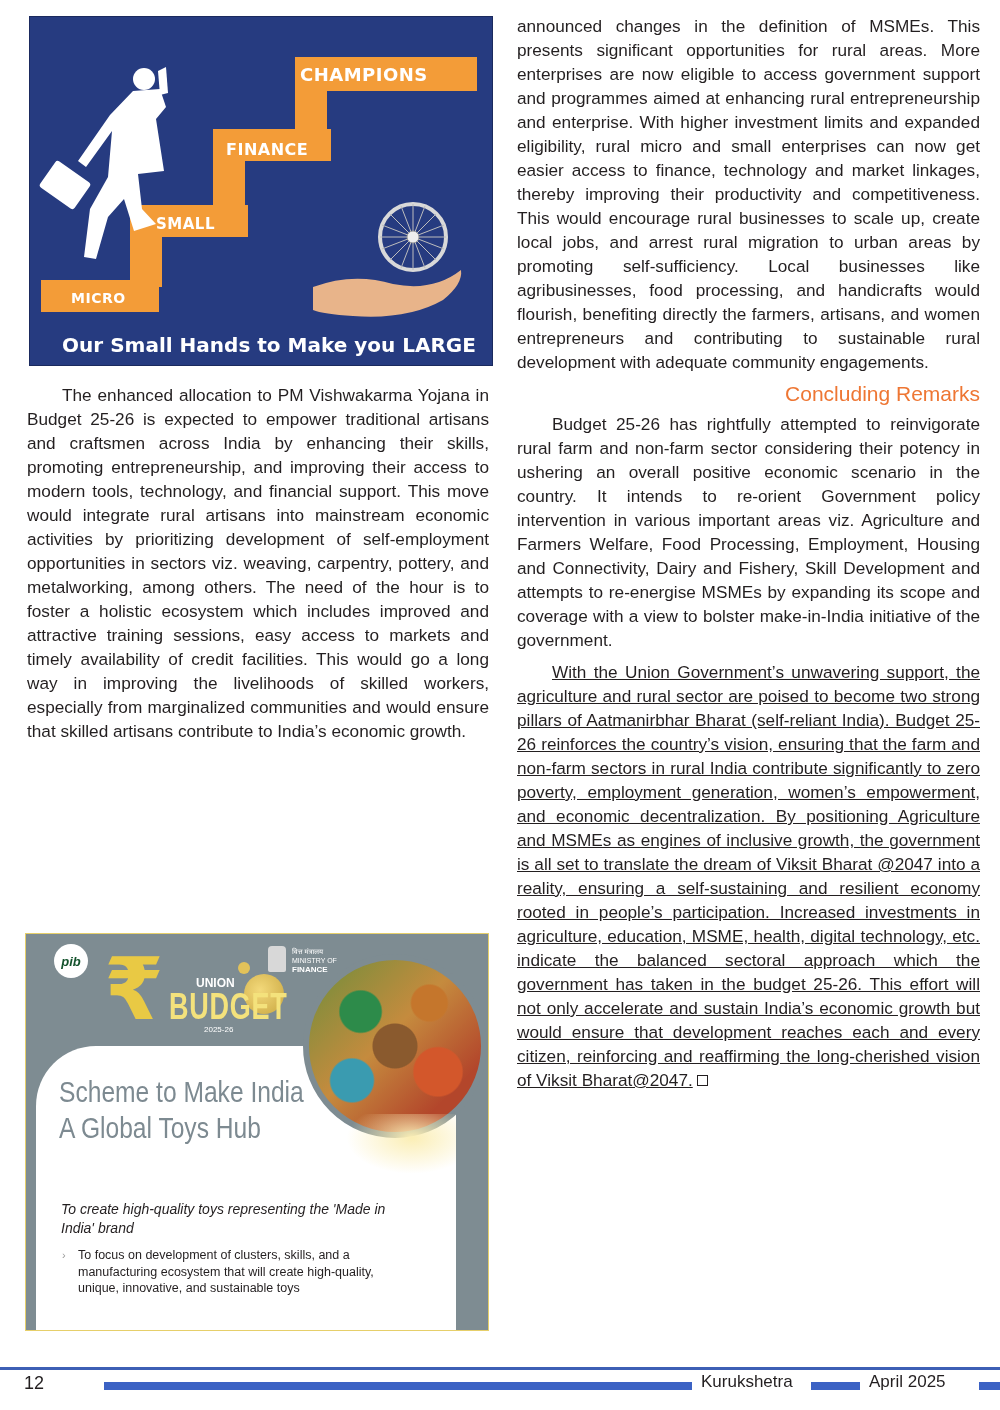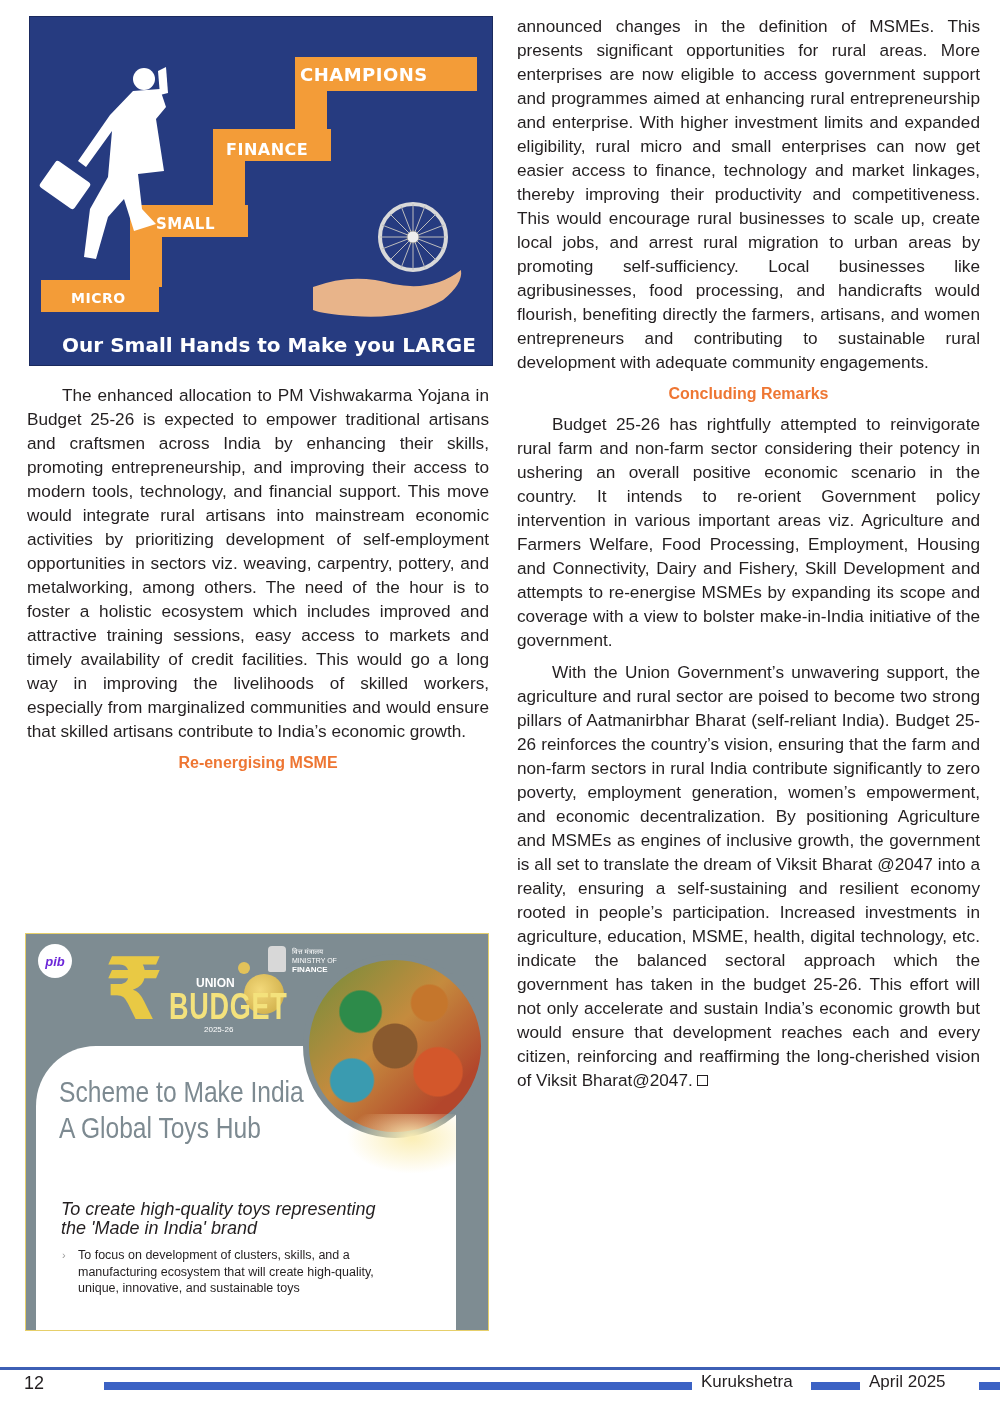--- a/index.html
+++ b/index.html
@@ -9,24 +9,24 @@
   }
   .col {
     position: absolute; font-size: 17.2px; line-height: 24px;
     text-align: justify; color: #231f20;
   }
   .col-left { left: 27px; top: 383px; width: 462px; }
   .col-right { left: 517px; top: 14px; width: 463px; }
   .col p { margin: 0; }
   .indent { text-indent: 35px; }
   .heading {
-    color: #ee7633; font-weight: bold; font-size: 16px; margin: 8px 0 6px 0 !important;
-    text-align: center;
-  }
-  .gap { margin-top: 8px !important; }
+    color: #ee7633; font-weight: normal; font-size: 21px; margin: 8px 0 6px 0 !important;
+    text-align: right;
+  }
+  .gap { margin-top: 8px !important; text-decoration: underline; }
 
   
   .msme-graphic {
     position: absolute; left: 29px; top: 16px; width: 462px; height: 348px;
     background: #263b80; overflow: hidden; border: 1px solid #1b2a5e;
   }
   .step { position: absolute; background: #f39c38; }
   .step-label {
     position: absolute; color: #fff; font-weight: bold; font-family: "DejaVu Sans", sans-serif;
     letter-spacing: 0.5px;
@@ -41,23 +41,23 @@
   
   .poster {
     position: absolute; left: 25px; top: 933px; width: 462px; height: 396px;
     background: #7e8c92; border: 1.5px solid #e6cf6a; overflow: hidden;
   }
   .poster-white {
     position: absolute; left: 10px; top: 112px; width: 420px; height: 290px;
     background: #ffffff; border-radius: 60px 0 0 0;
   }
   .pib-logo {
-    position: absolute; left: 12px; top: 10px; width: 34px; height: 34px; border-radius: 50%;
+    position: absolute; left: 28px; top: 10px; width: 34px; height: 34px; border-radius: 50%;
     background: #fff; display: flex; align-items: center; justify-content: center;
-    font-size: 13px; font-weight: bold; color: #6d28d9; font-style: italic;
+    font-size: 13px; font-weight: bold; color: #14532d; font-style: italic;
   }
   .rupee {
     position: absolute; left: 78px; top: 12px; font-size: 86px; font-weight: bold; color: #e9c944;
     line-height: 86px; font-family: "DejaVu Sans", sans-serif;
   }
   .union-label { position: absolute; left: 170px; top: 42px; color: #fff; font-size: 12px; font-weight: bold; }
   .budget-label {
     position: absolute; left: 143px; top: 52px; color: #f4e27c; font-size: 36px; font-weight: bold;
     font-family: "Liberation Sans", sans-serif; transform: scaleX(0.75); transform-origin: left; letter-spacing: 1px;
   }
@@ -88,21 +88,21 @@
   }
   .yellow-swoosh {
     position: absolute; left: 320px; top: 180px; width: 110px; height: 60px;
     background: radial-gradient(ellipse at 60% 40%, #fbeeb5, rgba(255,255,255,0) 70%);
   }
   .poster-title {
     position: absolute; left: 33px; top: 140px; color: #7d8a91; font-size: 30px; line-height: 36px;
     font-family: "Liberation Sans", sans-serif; transform: scaleX(0.82); transform-origin: left; width: 300px;
   }
   .poster-sub {
-    position: absolute; left: 35px; top: 266px; color: #231f20; font-size: 18px; line-height: 19px;
+    position: absolute; left: 35px; top: 266px; color: #231f20; font-size: 14px; line-height: 19px;
     font-style: italic; width: 330px;
   }
   .poster-bullet {
     position: absolute; left: 52px; top: 313px; width: 320px; font-size: 12.5px; line-height: 16.5px; color: #231f20;
   }
   .poster-bullet .chev { position: absolute; left: -16px; top: 0; color: #999; font-size: 11px; }
 
   
   .footer-line { position: absolute; left: 0; top: 1367px; width: 1000px; height: 3px; background: #3d5fb5; }
   .page-num { position: absolute; left: 24px; top: 1373px; font-size: 18px; color: #231f20; }
@@ -149,21 +149,20 @@
     </g>
     <circle cx="100" cy="45" r="6" fill="#eee" stroke="#999"></circle>
     <path d="M0 95 Q40 80 80 92 Q120 100 148 78 Q150 92 130 108 Q95 128 40 124 Q10 122 0 118 Z" fill="#e8b48a"></path>
   </svg>
 
   <div class="msme-caption">Our Small Hands to Make you LARGE</div>
 </div>
 
 <div class="col col-left">
   <p class="indent">The enhanced allocation to PM Vishwakarma Yojana in Budget 25-26 is expected to empower traditional artisans and craftsmen across India by enhancing their skills, promoting entrepreneurship, and improving their access to modern tools, technology, and financial support. This move would integrate rural artisans into mainstream economic activities by prioritizing development of self-employment opportunities in sectors viz. weaving, carpentry, pottery, and metalworking, among others. The need of the hour is to foster a holistic ecosystem which includes improved and attractive training sessions, easy access to markets and timely availability of credit facilities. This would go a long way in improving the livelihoods of skilled workers, especially from marginalized communities and would ensure that skilled artisans contribute to India’s economic growth.</p>
-  <p class="heading">Re-energising MSME</p>
 </div>
 
 <div class="poster">
   <div class="poster-white"></div>
   <div class="toys-photo"></div>
   <div class="yellow-swoosh"></div>
   <div class="pib-logo">pib</div>
   <div class="rupee">₹</div>
   <div class="gold-dot"></div>
   <div class="gold-circle"></div>

